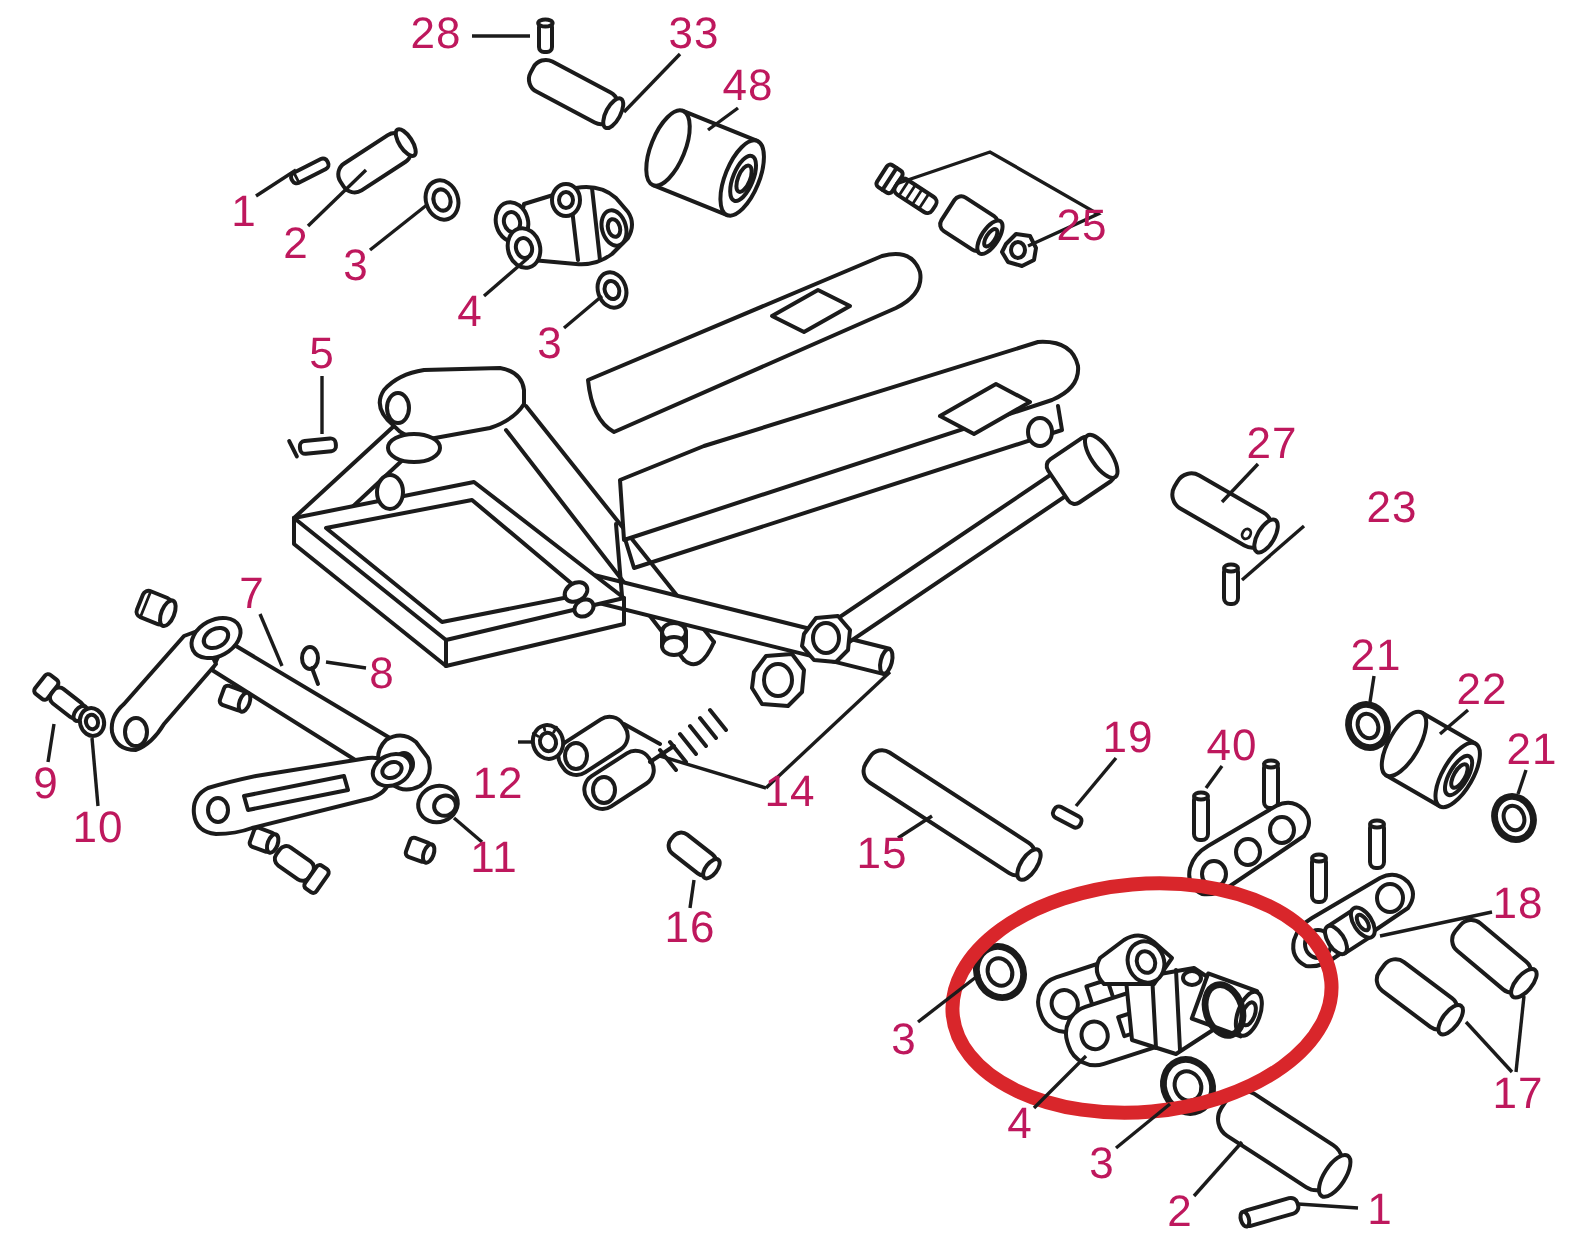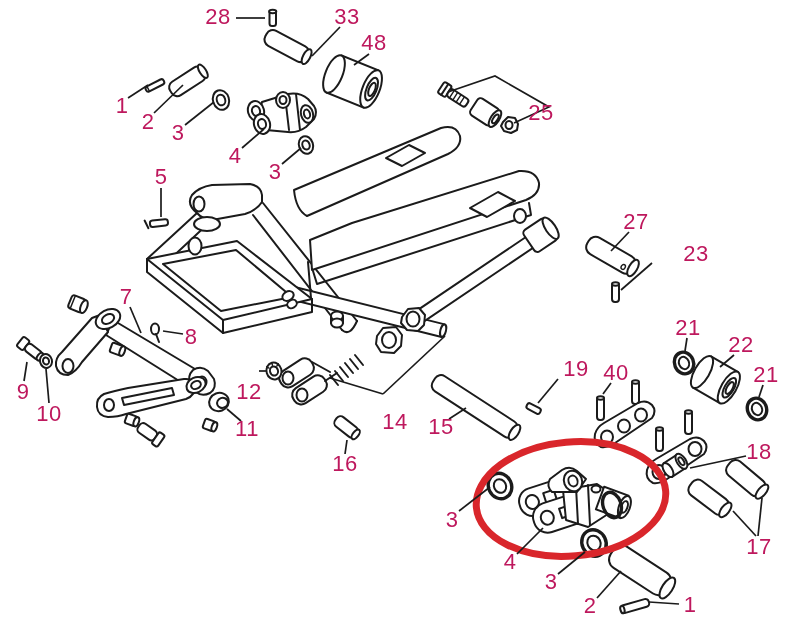--- a/index.html
+++ b/index.html
@@ -389,28 +389,28 @@
       <div class="callout" style="left: 275px; top: 172px;">3</div>
       <div class="callout" style="left: 541px; top: 85px; margin-top: 28px;">25</div>
       <div class="callout" style="left: 161px; top: 177px;">5</div>
       <div class="callout" style="left: 126px; top: 297px;">7</div>
       <div class="callout" style="left: 191px; top: 337px;">8</div>
       <div class="callout" style="left: 23px; top: 392px;">9</div>
       <div class="callout" style="left: 49px; top: 414px;">10</div>
       <div class="callout" style="left: 247px; top: 429px;">11</div>
       <div class="callout" style="left: 249px; top: 392px;">12</div>
       <div class="callout" style="left: 345px; top: 464px;">16</div>
-      <div class="callout" style="left: 395px; top: 422px;">14</div>
+      <div class="callout" style="left: 395px; top: 396px;">14</div>
       <div class="callout" style="left: 441px; top: 427px; text-align: right;">15</div>
       <div class="callout" style="left: 636px; top: 222px;">27</div>
       <div class="callout" style="left: 660px; top: 254px; margin-left: 36px;">23</div>
       <div class="callout" style="left: 688px; top: 328px;">21</div>
       <div class="callout" style="left: 741px; top: 345px;">22</div>
       <div class="callout" style="left: 766px; top: 375px;">21</div>
-      <div class="callout" style="left: 564px; top: 369px; margin-left: 12px;">19</div>
+      <div class="callout" style="left: 564px; top: 369px;">19</div>
       <div class="callout" style="left: 616px; top: 373px;">40</div>
       <div class="callout" style="left: 759px; top: 452px;">18</div>
       <div class="callout" style="left: 759px; top: 547px;">17</div>
       <div class="callout" style="left: 452px; top: 520px;">3</div>
       <div class="callout" style="left: 510px; top: 562px;">4</div>
       <div class="callout" style="left: 551px; top: 582px;">3</div>
       <div class="callout" style="left: 590px; top: 606px;">2</div>
       <div class="callout" style="left: 690px; top: 605px;">1</div>
     </div>
 </div>

